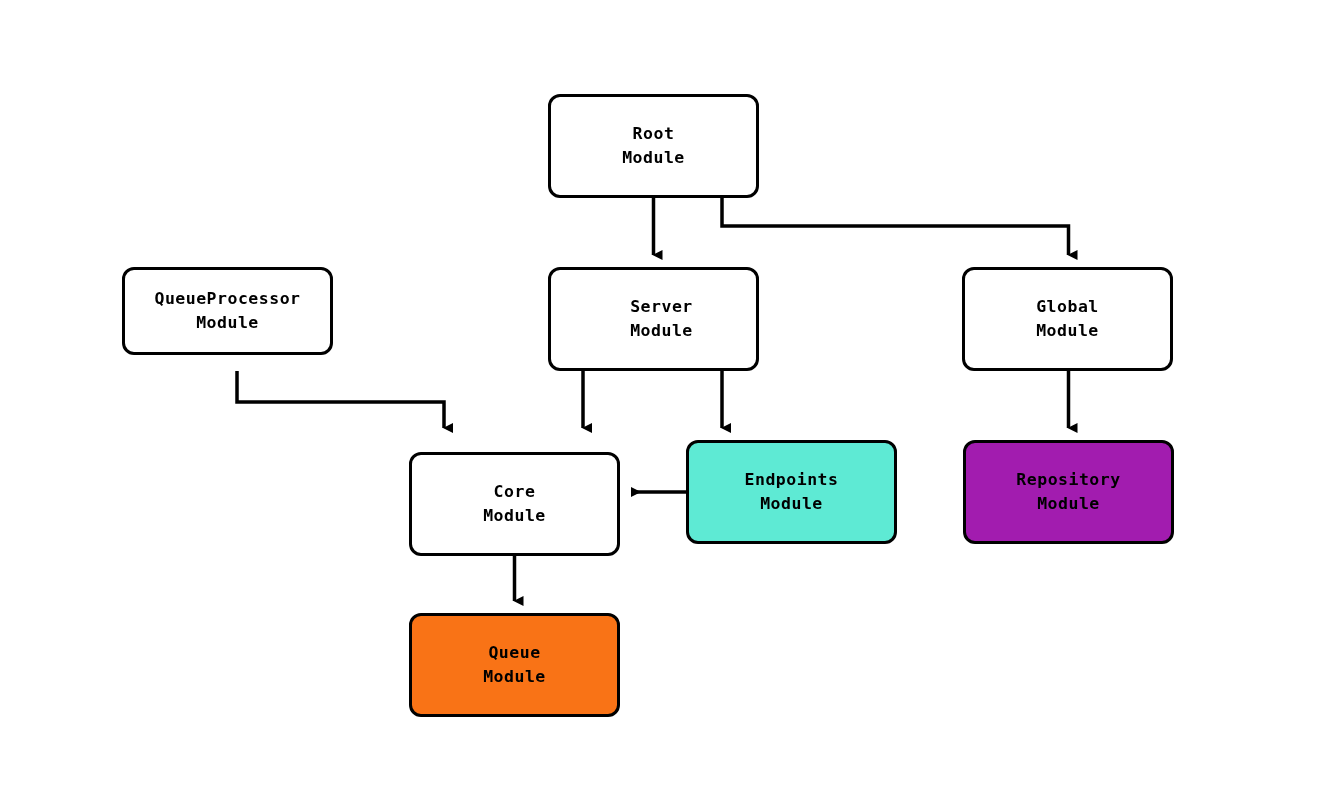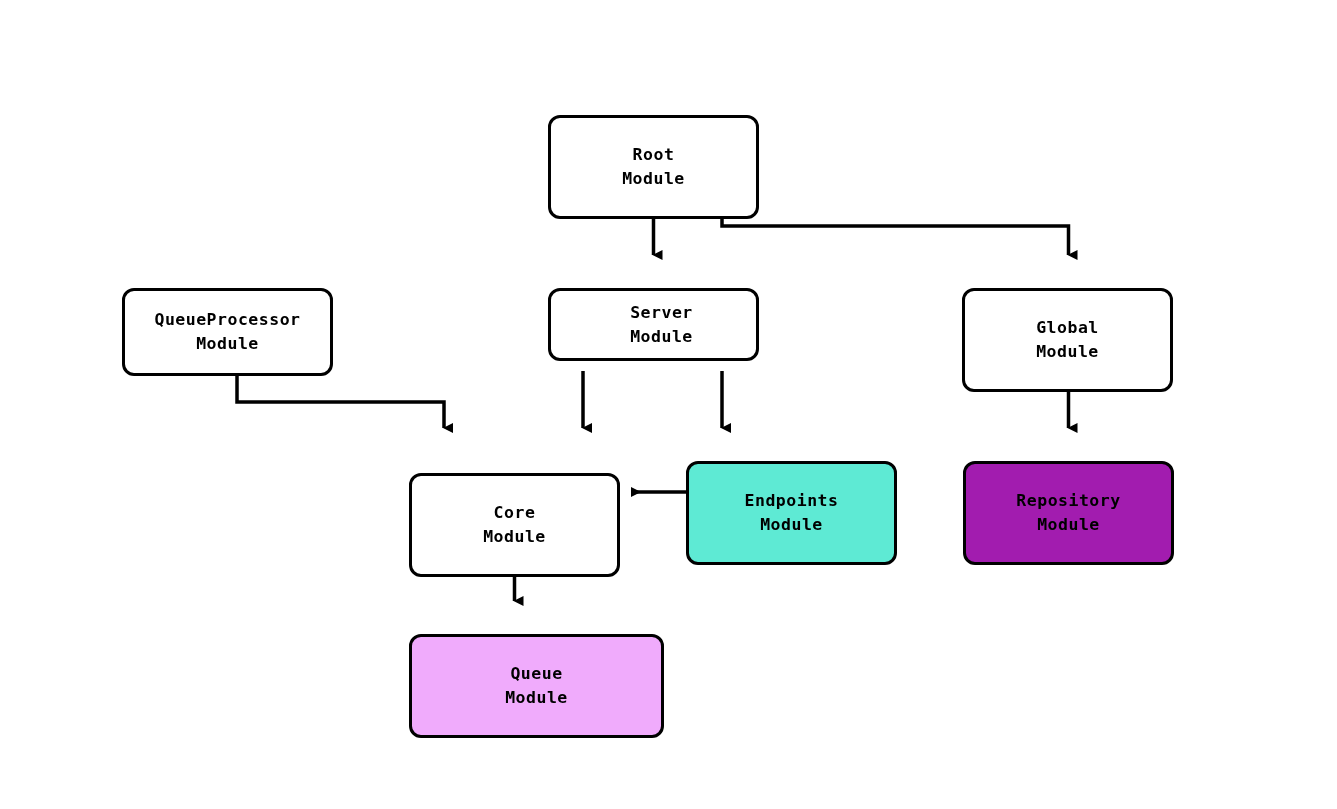--- a/index.html
+++ b/index.html
@@ -34,21 +34,20 @@
     display: flex;
     align-items: center;
     justify-content: center;
     text-align: center;
     line-height: 1.45;
     font-size: 16.5px;
     font-weight: 700;
     color: #000000;
     letter-spacing: 0.5px;
     white-space: pre-line;
-    margin-top: 21px;
   }
 </style>
 </head>
 <body>
 
 <div id="diagram-root">
 
   <svg id="edges-layer" viewBox="0 0 1337 809" xmlns="http://www.w3.org/2000/svg">
     <defs>
       <marker id="arrow-down" markerWidth="12" markerHeight="12" refX="5" refY="9" orient="auto" markerUnits="userSpaceOnUse">
@@ -68,27 +67,27 @@
         <path d="M 686 492 L 632 492" marker-end="url(#arrow-left)" stroke="#000000"></path>
         <path d="M 514.5 544 L 514.5 601" marker-end="url(#arrow-down)" stroke="#000000"></path>
       </g>
   </svg>
 
   <div id="nodes-layer">
       <div class="node" style="left: 548px; top: 94px; width: 211px; height: 104px; background: rgb(255, 255, 255); border-color: rgb(0, 0, 0);"><span>Root
 Module</span></div>
       <div class="node" style="left: 122px; top: 267px; width: 211px; height: 88px; background: rgb(255, 255, 255); border-color: rgb(0, 0, 0);"><span>QueueProcessor
 Module</span></div>
-      <div class="node" style="left: 548px; top: 267px; width: 211px; height: 73px; background: rgb(255, 255, 255); border-color: rgb(0, 0, 0); padding-left: 16px;"><span>Server
+      <div class="node" style="left: 548px; top: 267px; width: 211px; height: 104px; background: rgb(255, 255, 255); border-color: rgb(0, 0, 0); padding-left: 16px;"><span>Server
 Module</span></div>
       <div class="node" style="left: 962px; top: 267px; width: 211px; height: 104px; background: rgb(255, 255, 255); border-color: rgb(0, 0, 0);"><span>Global
 Module</span></div>
       <div class="node" style="left: 409px; top: 452px; width: 211px; height: 104px; background: rgb(255, 255, 255); border-color: rgb(0, 0, 0);"><span>Core
 Module</span></div>
       <div class="node" style="left: 686px; top: 440px; width: 211px; height: 104px; background: #5eead4; border-color: rgb(0, 0, 0);"><span>Endpoints
 Module</span></div>
       <div class="node" style="left: 963px; top: 440px; width: 211px; height: 104px; background: #a21caf; border-color: rgb(0, 0, 0);"><span>Repository
 Module</span></div>
-      <div class="node" style="left: 409px; top: 613px; width: 255px; height: 104px; background: #f0abfc; border-color: rgb(0, 0, 0);"><span>Queue
+      <div class="node" style="left: 409px; top: 613px; width: 211px; height: 104px; background: #f97316; border-color: rgb(0, 0, 0);"><span>Queue
 Module</span></div>
     </div>
 
 </div>
 
 </body></html>

